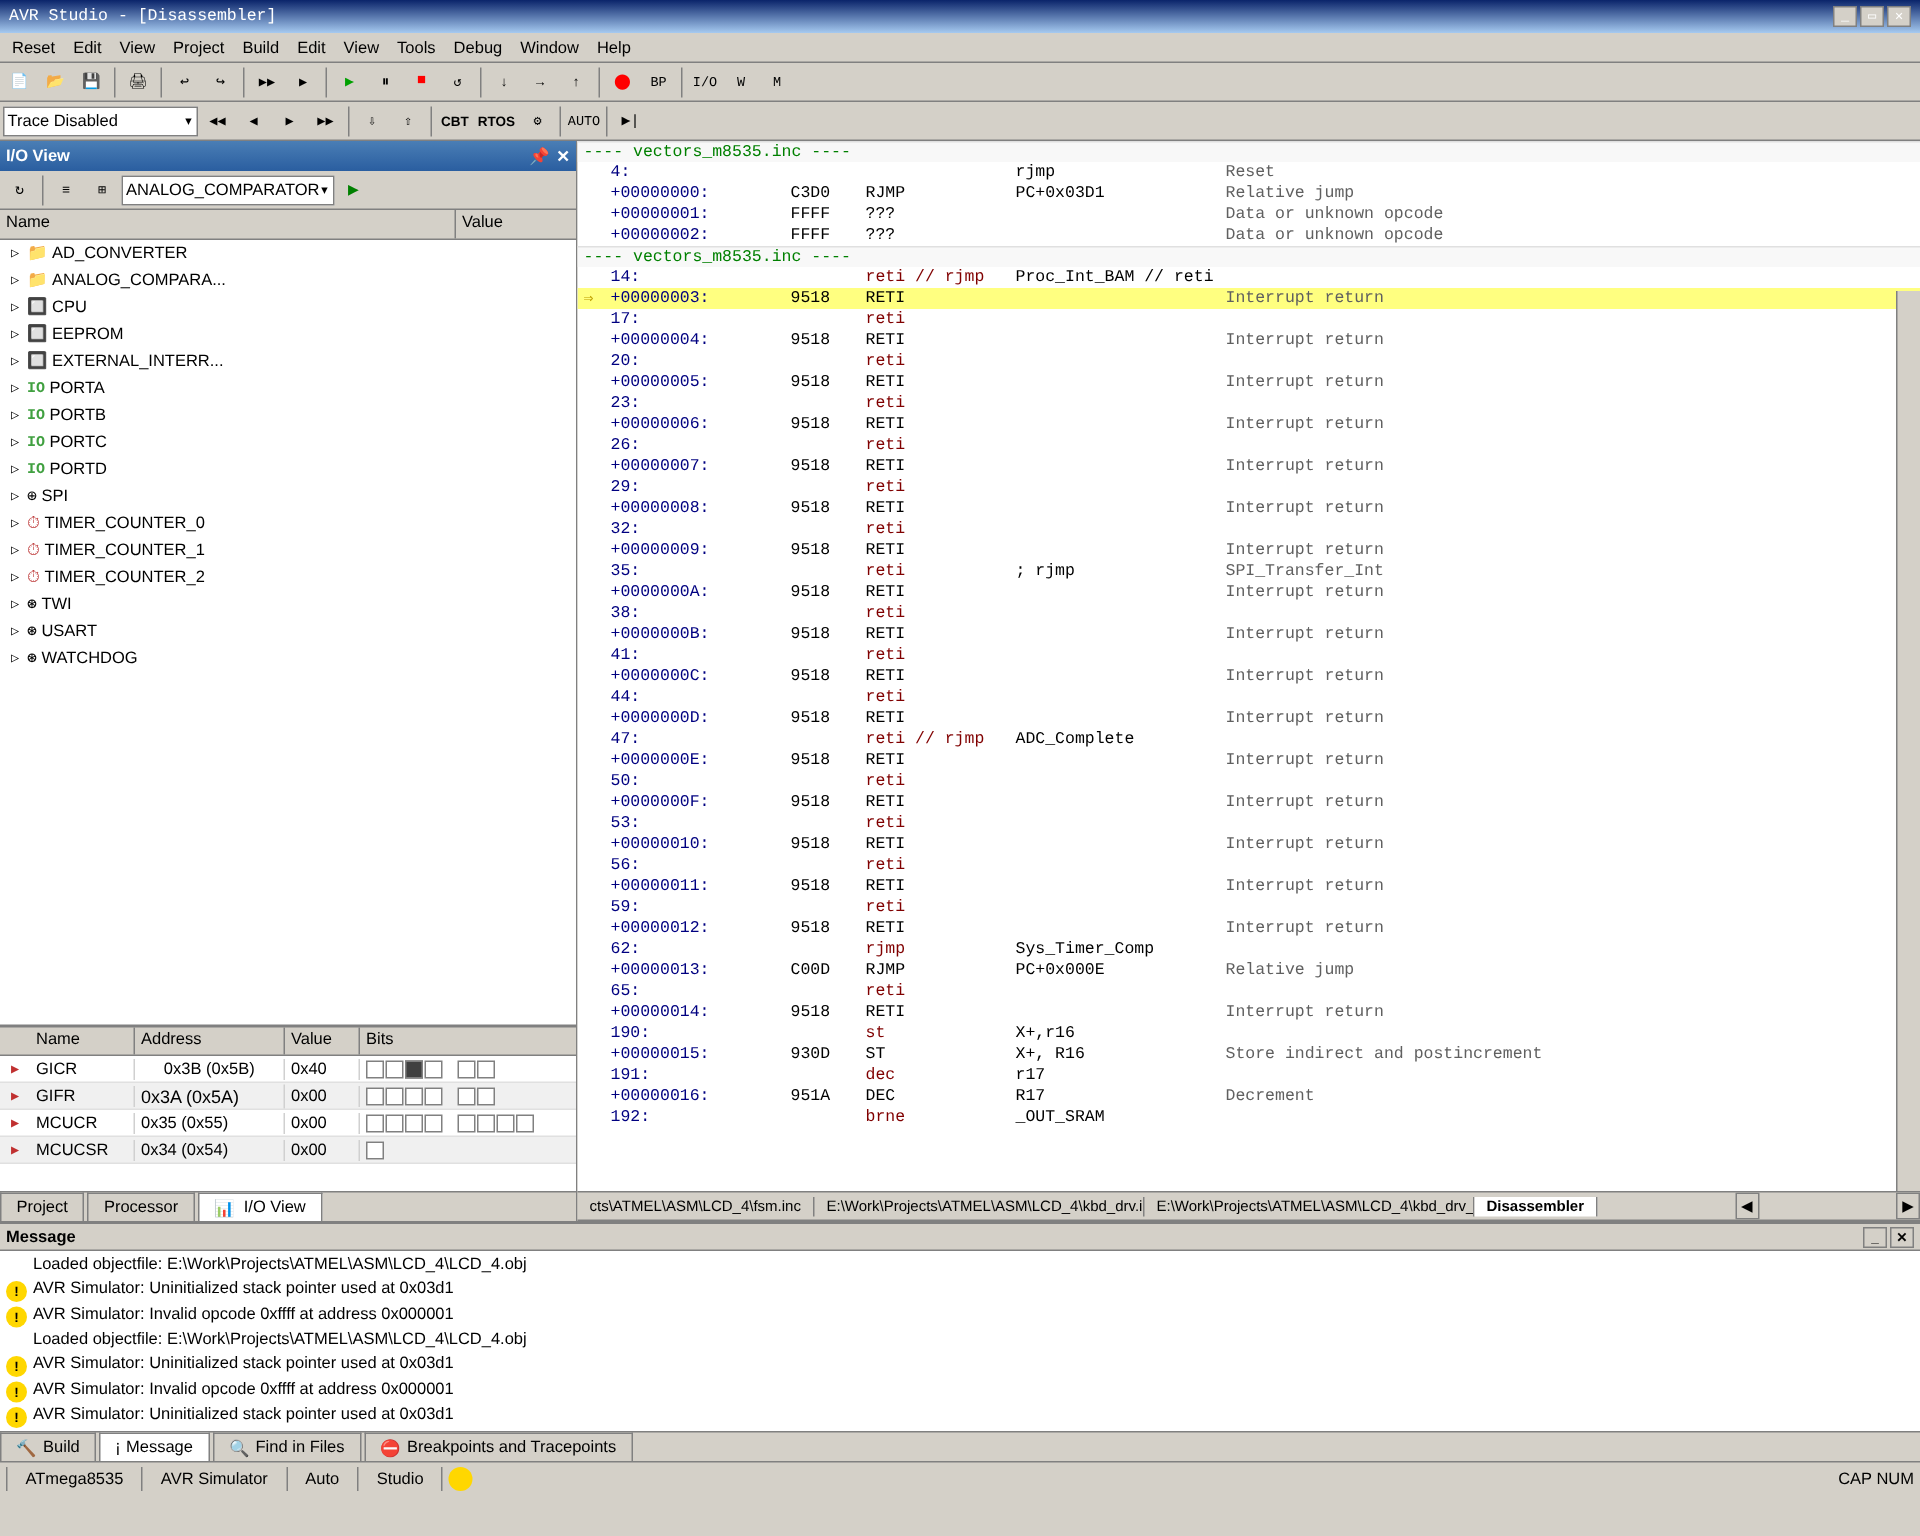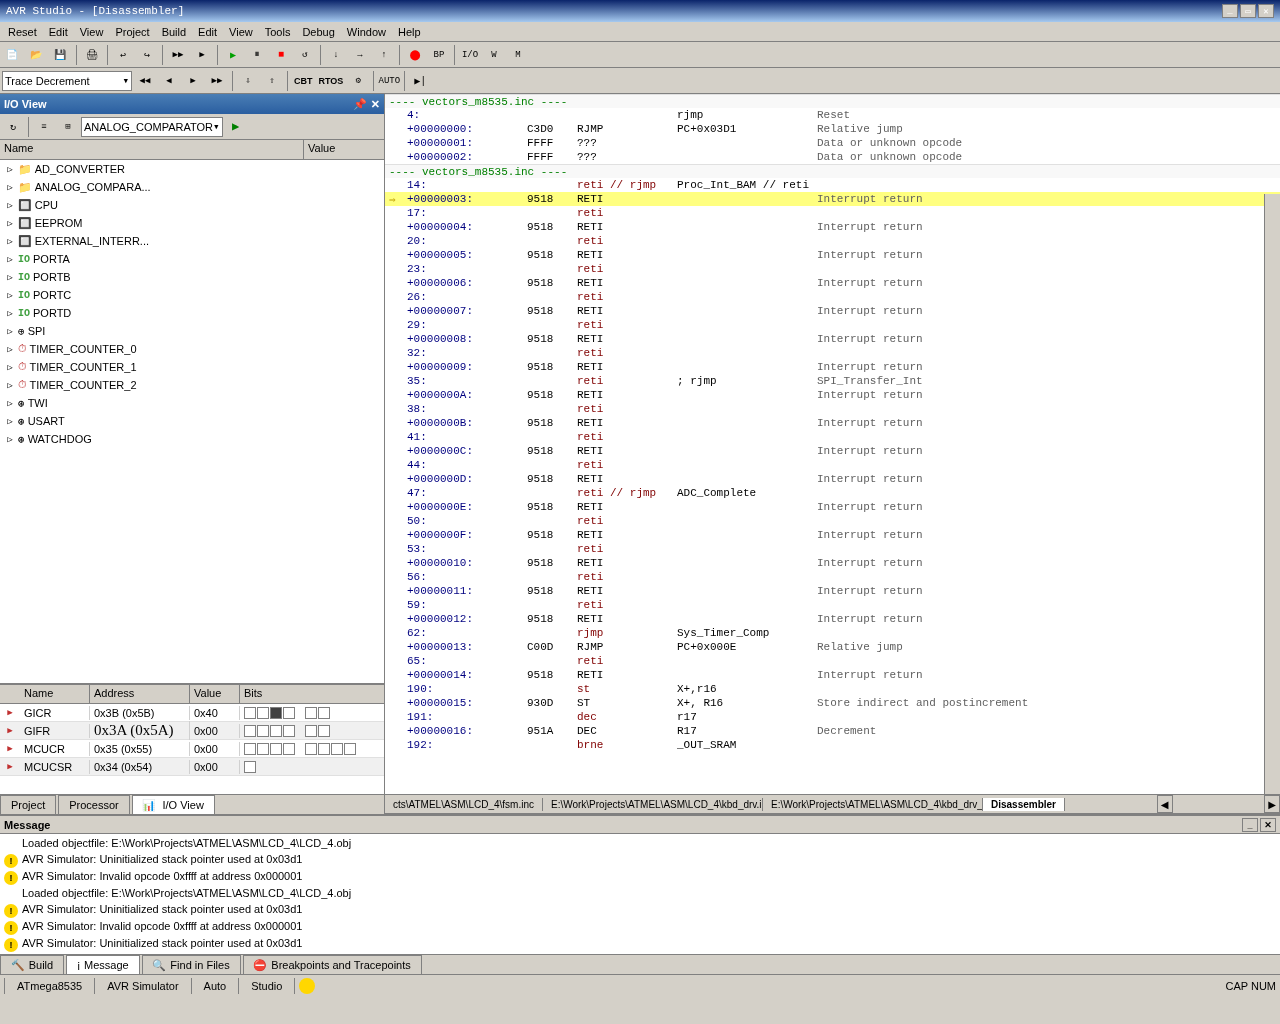--- a/index.html
+++ b/index.html
@@ -129,21 +129,21 @@
   <div class="tb-btn" style="color:red;">⬤</div>
   <div class="tb-btn" style="font-size:9px;">BP</div>
   <div class="tb-sep"></div>
   <div class="tb-btn" style="font-size:9px;">I/O</div>
   <div class="tb-btn" style="font-size:9px;">W</div>
   <div class="tb-btn" style="font-size:9px;">M</div>
 </div>
 
 <div id="toolbar2">
   <div class="tb-dropdown" style="min-width:130px;">
-    <span style="font-family:Arial,sans-serif;font-size:11px;">Trace Decrement</span>
+    <span style="font-family:Arial,sans-serif;font-size:11px;">Trace Disabled</span>
     <span>▾</span>
   </div>
   <div class="tb-btn" style="font-size:9px;">◀◀</div>
   <div class="tb-btn" style="font-size:9px;">◀</div>
   <div class="tb-btn" style="font-size:9px;">▶</div>
   <div class="tb-btn" style="font-size:9px;">▶▶</div>
   <div class="tb-sep"></div>
   <div class="tb-btn" style="font-size:9px;">⇩</div>
   <div class="tb-btn" style="font-size:9px;">⇧</div>
   <div class="tb-sep"></div>
@@ -276,38 +276,38 @@
           <div style="width:100px;padding:2px 4px;border-right:1px solid #808080;">Address</div>
           <div style="width:50px;padding:2px 4px;border-right:1px solid #808080;">Value</div>
           <div style="flex:1;padding:2px 4px;">Bits</div>
         </div>
         <div id="reg-table">
           <div class="reg-row">
             <div style="width:20px;display:flex;align-items:center;justify-content:center;">
                 <span style="color:#c03030;font-size:9px;">▶</span>
               </div>
             <div style="width:70px;padding:1px 4px;border-right:1px solid #d0d0d0;font-family:Arial,sans-serif;font-size:11px;">GICR</div>
-            <div style="width:100px;padding:1px 4px;border-right:1px solid #d0d0d0;font-family:Arial,sans-serif;font-size:11px;">0x3B (0x5B)</div>
+            <div style="width:100px;padding:1px 4px;border-right:1px solid #d0d0d0;font-family:Arial,sans-serif;font-size:11px;text-align:center;">0x3B (0x5B)</div>
             <div style="width:50px;padding:1px 4px;border-right:1px solid #d0d0d0;font-family:Arial,sans-serif;font-size:11px;">0x40</div>
             <div style="flex:1;padding:1px 4px;display:flex;gap:1px;">
               <div style="width:12px;height:12px;border:1px solid #808080;background:white;"></div>
               <div style="width:12px;height:12px;border:1px solid #808080;background:white;"></div>
               <div style="width:12px;height:12px;border:1px solid #808080;background:#404040;"></div>
               <div style="width:12px;height:12px;border:1px solid #808080;background:white;"></div>
               <div style="width:8px;"></div>
               <div style="width:12px;height:12px;border:1px solid #808080;background:white;"></div>
               <div style="width:12px;height:12px;border:1px solid #808080;background:white;"></div>
             </div>
           </div>
           <div class="reg-row" style="background:#f0f0f0;">
             <div style="width:20px;display:flex;align-items:center;justify-content:center;">
                 <span style="color:#c03030;font-size:9px;">▶</span>
               </div>
             <div style="width:70px;padding:1px 4px;border-right:1px solid #d0d0d0;font-family:Arial,sans-serif;font-size:11px;">GIFR</div>
-            <div style="width:100px;padding:1px 4px;border-right:1px solid #d0d0d0;font-family:Liberation Serif, serif;font-size:15px;">0x3A (0x5A)</div>
+            <div style="width:100px;padding:1px 4px;border-right:1px solid #d0d0d0;font-family:Liberation Sans, sans-serif;font-size:12px;">0x3A (0x5A)</div>
             <div style="width:50px;padding:1px 4px;border-right:1px solid #d0d0d0;font-family:Arial,sans-serif;font-size:11px;">0x00</div>
             <div style="flex:1;padding:1px 4px;display:flex;gap:1px;">
               <div style="width:12px;height:12px;border:1px solid #808080;background:white;"></div>
               <div style="width:12px;height:12px;border:1px solid #808080;background:white;"></div>
               <div style="width:12px;height:12px;border:1px solid #808080;background:white;"></div>
               <div style="width:12px;height:12px;border:1px solid #808080;background:white;"></div>
               <div style="width:8px;"></div>
               <div style="width:12px;height:12px;border:1px solid #808080;background:white;"></div>
               <div style="width:12px;height:12px;border:1px solid #808080;background:white;"></div>
             </div>

